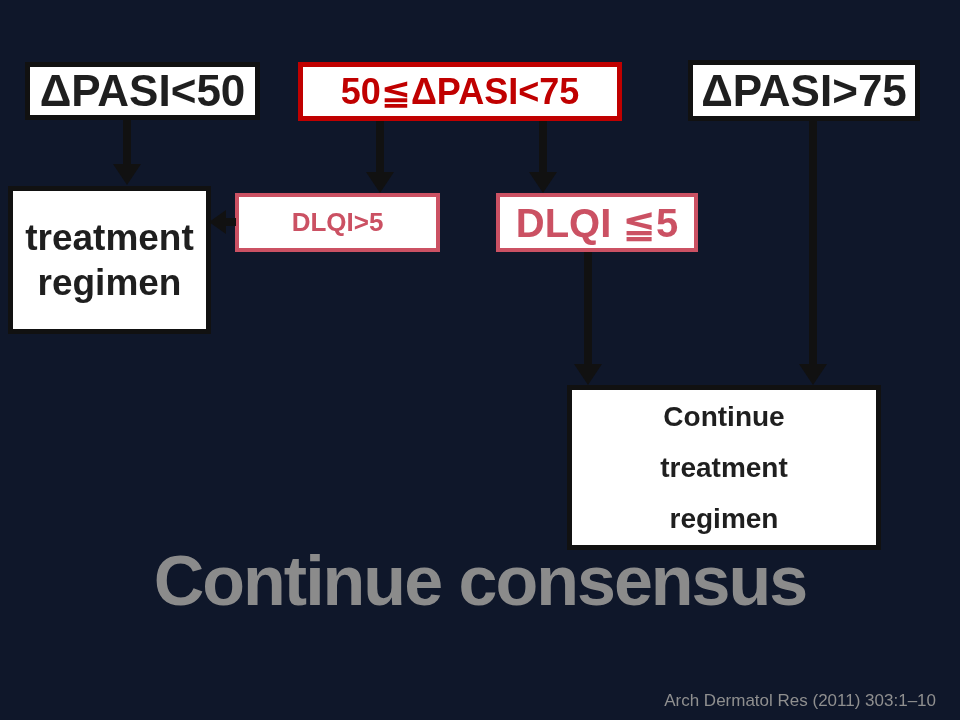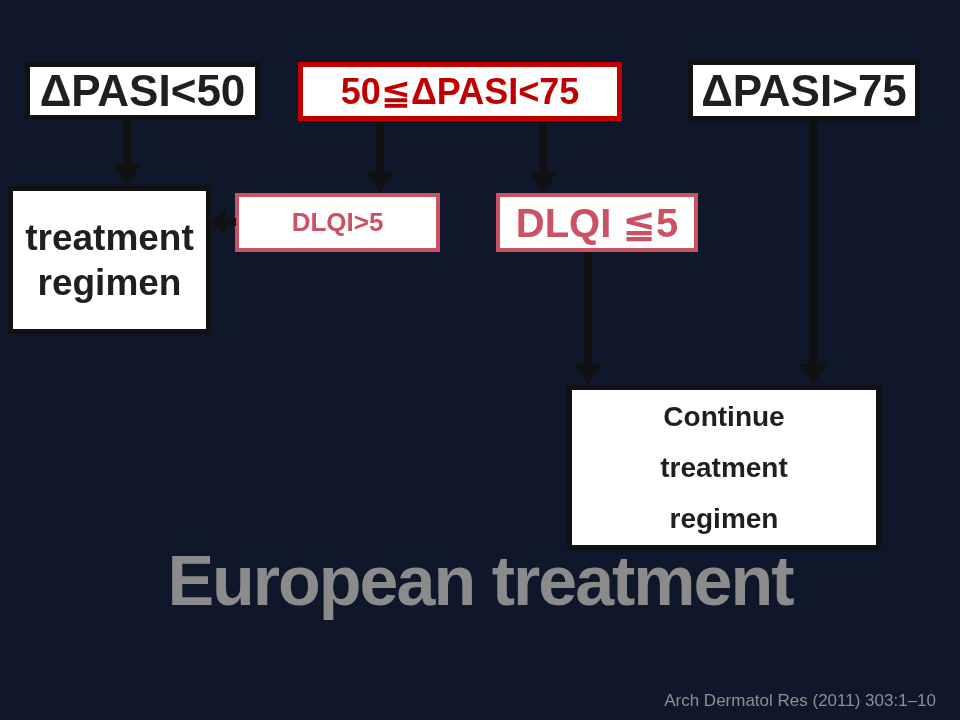--- a/index.html
+++ b/index.html
@@ -104,18 +104,18 @@
   <div class="shaft-v a4s"></div>
   <div class="head-down a4h"></div>
 
   <div class="shaft-v a5s"></div>
   <div class="head-down a5h"></div>
 
   <div class="shaft-h a6s"></div>
   <div class="head-left a6h"></div>
 
   <div class="title">
-    <span class="line">European treatment</span>
+    <span class="line">Continue consensus</span>
   </div>
 
   <div class="citation">Arch Dermatol Res (2011) 303:1–10</div>
 
 </div>
 
 </body></html>

